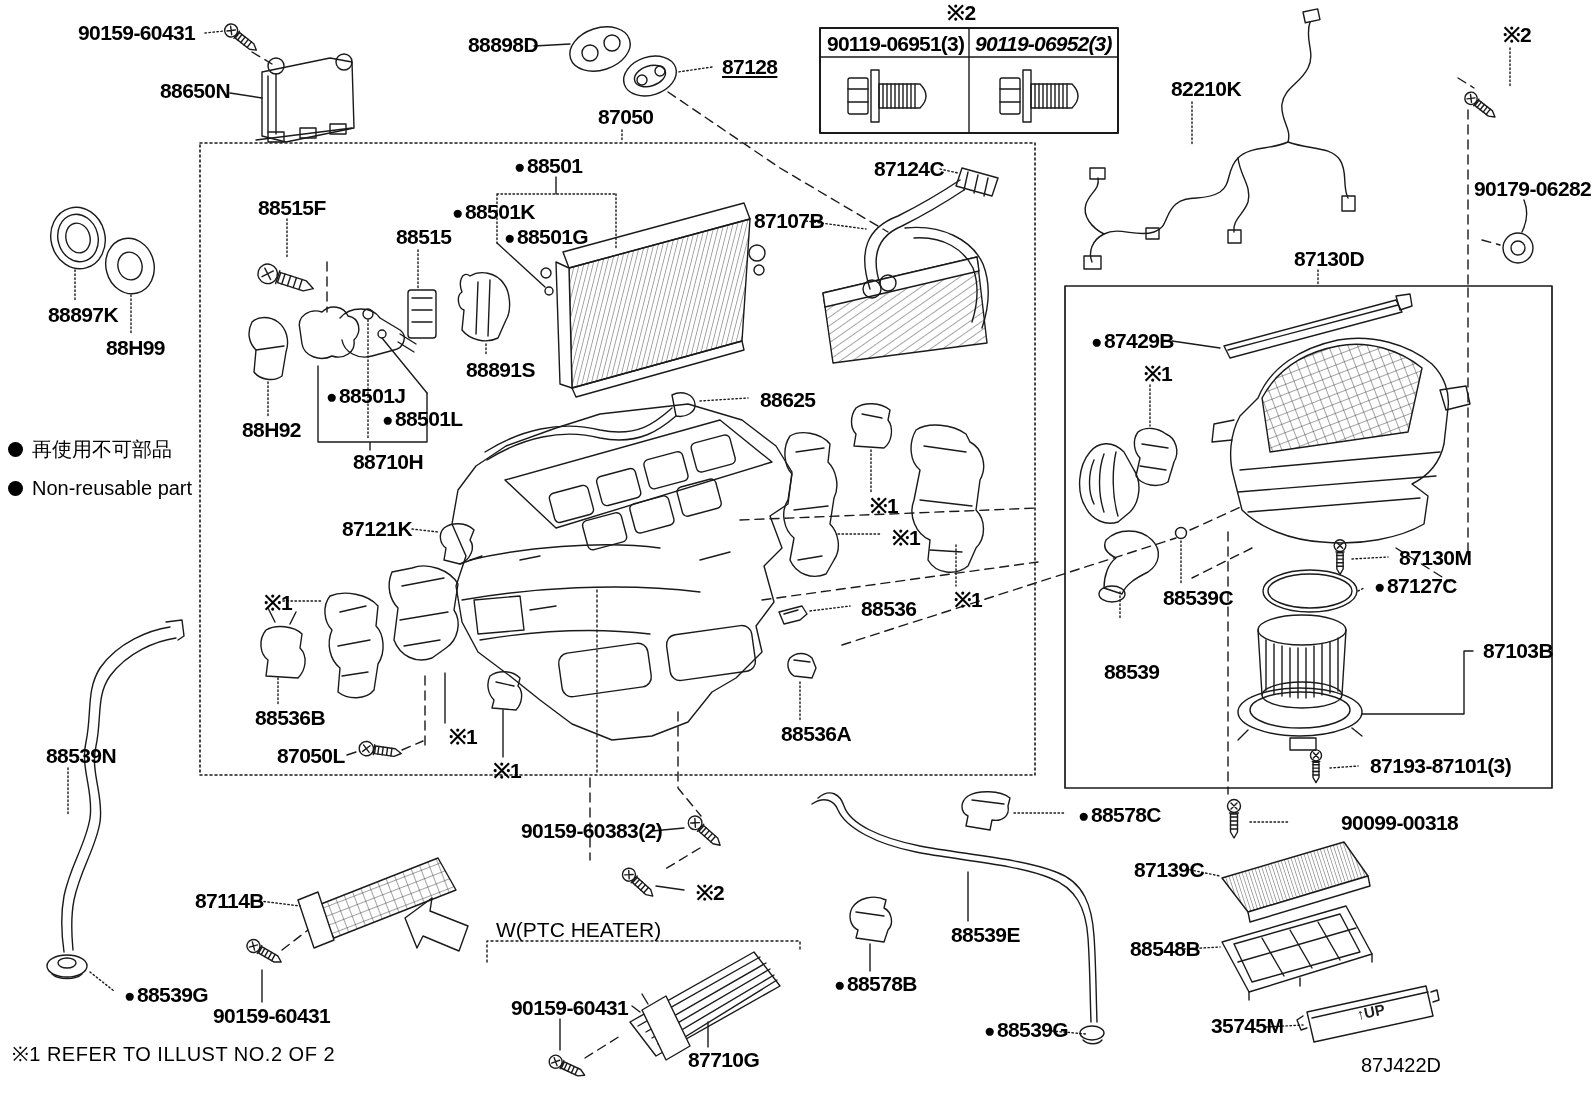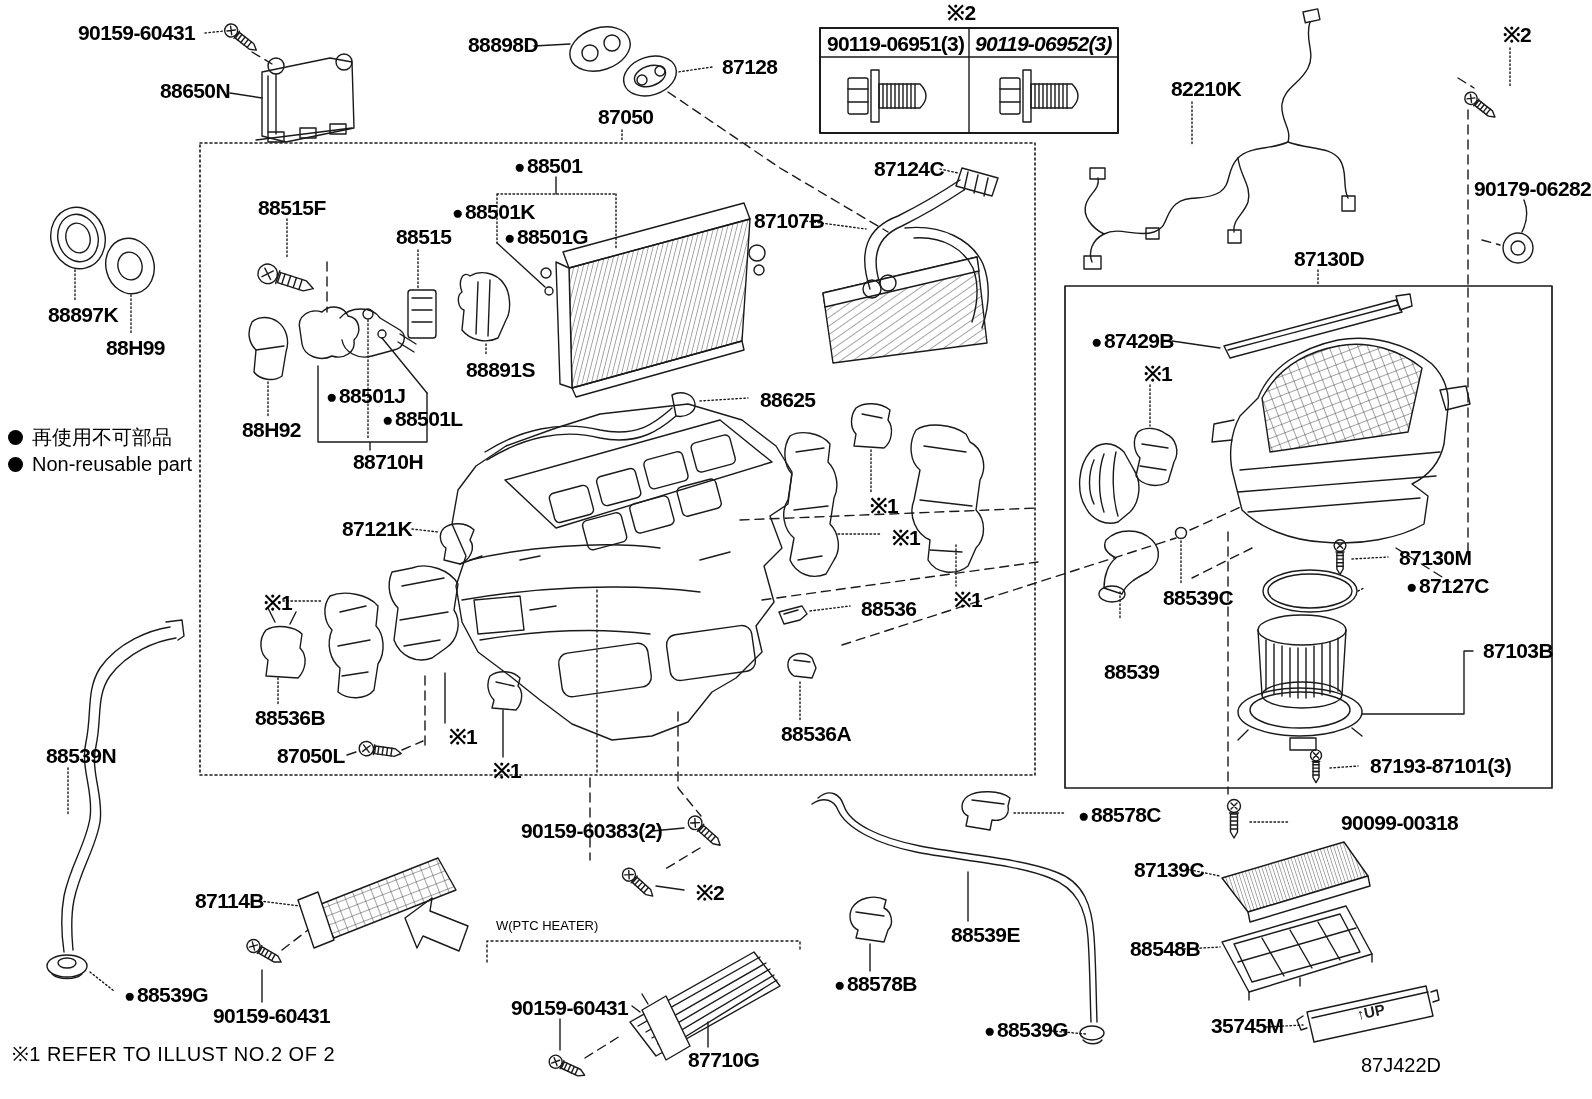--- a/index.html
+++ b/index.html
@@ -3,26 +3,26 @@
 <meta charset="utf-8">
 <style>
   html,body{margin:0;padding:0;background:#fff;}
   .canvas{position:relative;width:1592px;height:1099px;background:#ffffff;overflow:hidden;
           font-family:"Liberation Sans",sans-serif;color:#000;}
   svg.art{position:absolute;left:0;top:0;}
   svg.art *{vector-effect:non-scaling-stroke;}
   #labels-layer{position:absolute;left:8px;top:0;width:100%;height:100%;}
   .plabel{position:absolute;font:700 21px/1.05 "Liberation Sans",sans-serif;
           letter-spacing:-0.6px;white-space:nowrap;color:#000;}
-  .plabel.small{font-weight:400;font-size:13px;letter-spacing:0;}
+  .plabel.small{font-weight:400;font-size:21px;letter-spacing:0;}
   .ndot{font-size:19px;margin-right:2px;}
   .tbl-head{position:absolute;font:700 21px/1 "Liberation Sans",sans-serif;letter-spacing:-0.8px;}
   .tbl-note{position:absolute;font:700 21px/1 "Liberation Sans",sans-serif;}
   .legend{position:absolute;left:8px;top:424px;font:400 20px/1.35 "Liberation Sans",sans-serif;}
-  .legend-row{display:flex;align-items:center;gap:9px;}
+  .legend-row{display:flex;align-items:center;gap:9px;margin-top:12px;}
   .legend-dot{width:15px;height:15px;border-radius:50%;background:#000;flex:0 0 auto;}
   .footnote{position:absolute;left:12px;top:1044px;font:400 20px/1 "Liberation Sans",sans-serif;letter-spacing:0.5px;}
   .diagcode{position:absolute;left:1361px;top:1055px;font:400 20px/1 "Liberation Sans",sans-serif;}
 </style>
 </head>
 <body>
 
 <div class="canvas">
 
 <svg class="art" width="1592" height="1099" viewBox="0 0 1592 1099" stroke="#1a1a1a" fill="none" stroke-width="1.4" stroke-linecap="round" stroke-linejoin="round">
@@ -441,21 +441,21 @@
 <g stroke-dasharray="1.5 2.5">
   <path d="M622,130 L622,142"></path>
   <path d="M1318,270 L1318,284"></path>
 </g>
 </svg>
 
 <div id="labels-layer">
       <div class="plabel" style="left: 70px; top: 22px;"><span>90159-60431</span></div>
       <div class="plabel" style="left: 152px; top: 80px;"><span>88650N</span></div>
       <div class="plabel" style="left: 460px; top: 34px;"><span>88898D</span></div>
-      <div class="plabel" style="left: 714px; top: 56px;"><span>87128</span></div>
+      <div class="plabel" style="left: 714px; top: 56px; text-decoration: underline;"><span>87128</span></div>
       <div class="plabel" style="left: 590px; top: 106px;"><span>87050</span></div>
       <div class="plabel" style="left: 1163px; top: 78px;"><span>82210K</span></div>
       <div class="plabel" style="left: 1495px; top: 24px;"><span>※2</span></div>
       <div class="plabel" style="left: 866px; top: 158px;"><span>87124C</span></div>
       <div class="plabel" style="left: 746px; top: 210px; text-align: right;"><span>87107B</span></div>
       <div class="plabel" style="left: 1466px; top: 178px;"><span>90179-06282</span></div>
       <div class="plabel" style="left: 1286px; top: 248px;"><span>87130D</span></div>
       <div class="plabel" style="left: 250px; top: 197px;"><span>88515F</span></div>
       <div class="plabel" style="left: 388px; top: 226px;"><span>88515</span></div>
       <div class="plabel" style="left: 506px; top: 155px;"><span class="ndot">●</span><span>88501</span></div>
@@ -477,21 +477,21 @@
       <div class="plabel" style="left: 884px; top: 527px;"><span>※1</span></div>
       <div class="plabel" style="left: 946px; top: 589px;"><span>※1</span></div>
       <div class="plabel" style="left: 853px; top: 598px;"><span>88536</span></div>
       <div class="plabel" style="left: 247px; top: 707px;"><span>88536B</span></div>
       <div class="plabel" style="left: 269px; top: 745px;"><span>87050L</span></div>
       <div class="plabel" style="left: 441px; top: 726px;"><span>※1</span></div>
       <div class="plabel" style="left: 485px; top: 760px;"><span>※1</span></div>
       <div class="plabel" style="left: 773px; top: 723px;"><span>88536A</span></div>
       <div class="plabel" style="left: 1391px; top: 547px;"><span>87130M</span></div>
       <div class="plabel" style="left: 1155px; top: 587px;"><span>88539C</span></div>
-      <div class="plabel" style="left: 1366px; top: 575px; margin-left: 32px;"><span class="ndot">●</span><span>87127C</span></div>
+      <div class="plabel" style="left: 1366px; top: 575px;"><span class="ndot">●</span><span>87127C</span></div>
       <div class="plabel" style="left: 1096px; top: 621px; margin-top: 40px;"><span>88539</span></div>
       <div class="plabel" style="left: 1475px; top: 640px;"><span>87103B</span></div>
       <div class="plabel" style="left: 1362px; top: 755px;"><span>87193-87101(3)</span></div>
       <div class="plabel" style="left: 38px; top: 745px;"><span>88539N</span></div>
       <div class="plabel" style="left: 513px; top: 820px;"><span>90159-60383(2)</span></div>
       <div class="plabel" style="left: 1070px; top: 804px;"><span class="ndot">●</span><span>88578C</span></div>
       <div class="plabel" style="left: 1293px; top: 812px; margin-left: 40px;"><span>90099-00318</span></div>
       <div class="plabel" style="left: 688px; top: 882px;"><span>※2</span></div>
       <div class="plabel" style="left: 1126px; top: 859px;"><span>87139C</span></div>
       <div class="plabel" style="left: 187px; top: 890px;"><span>87114B</span></div>

